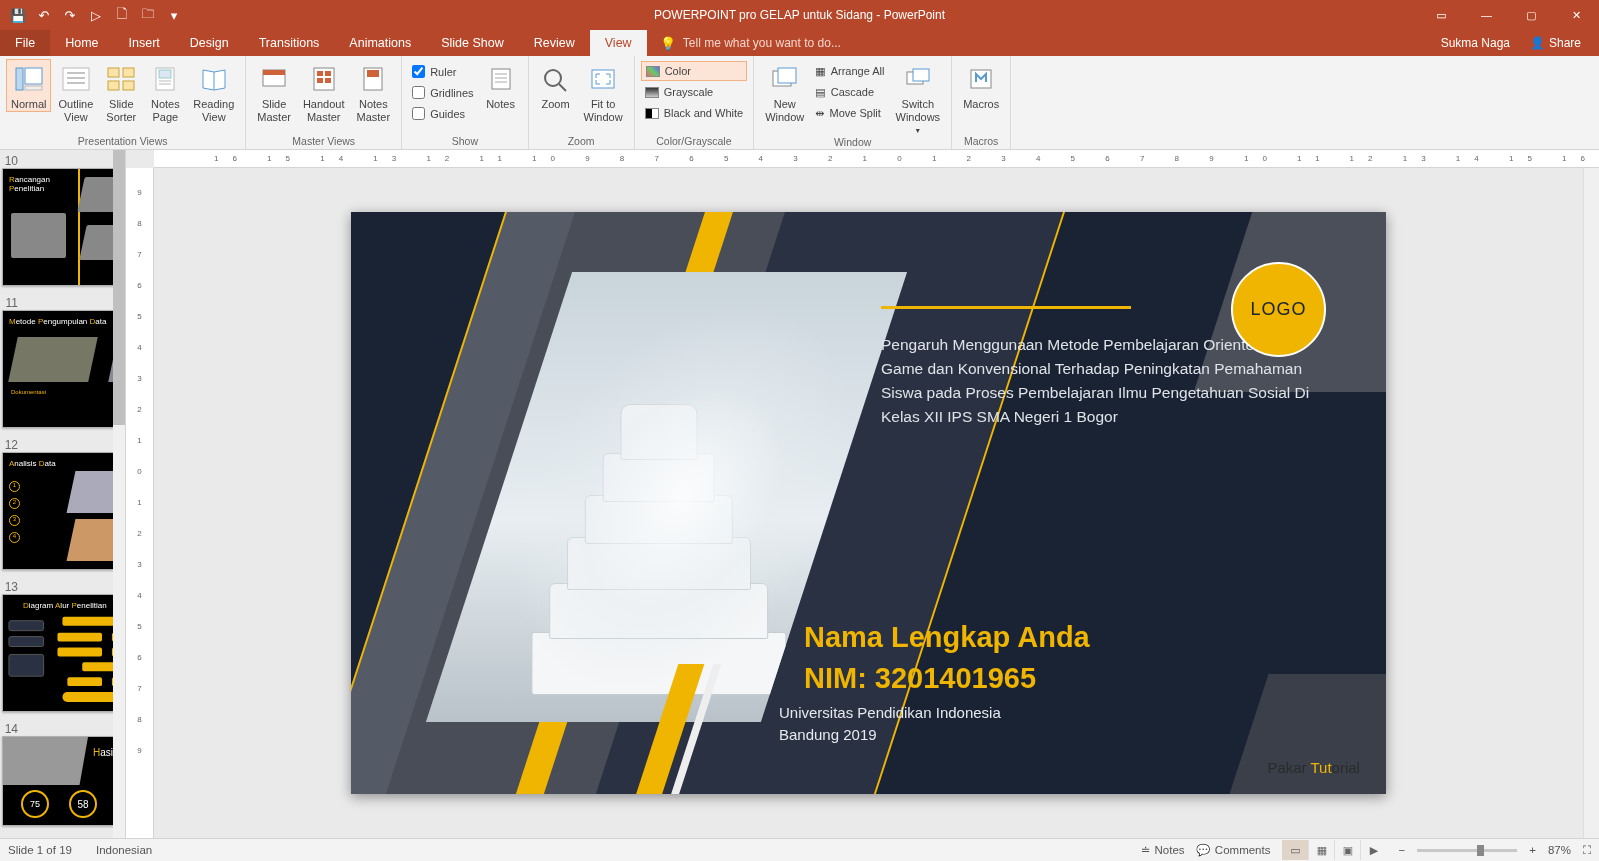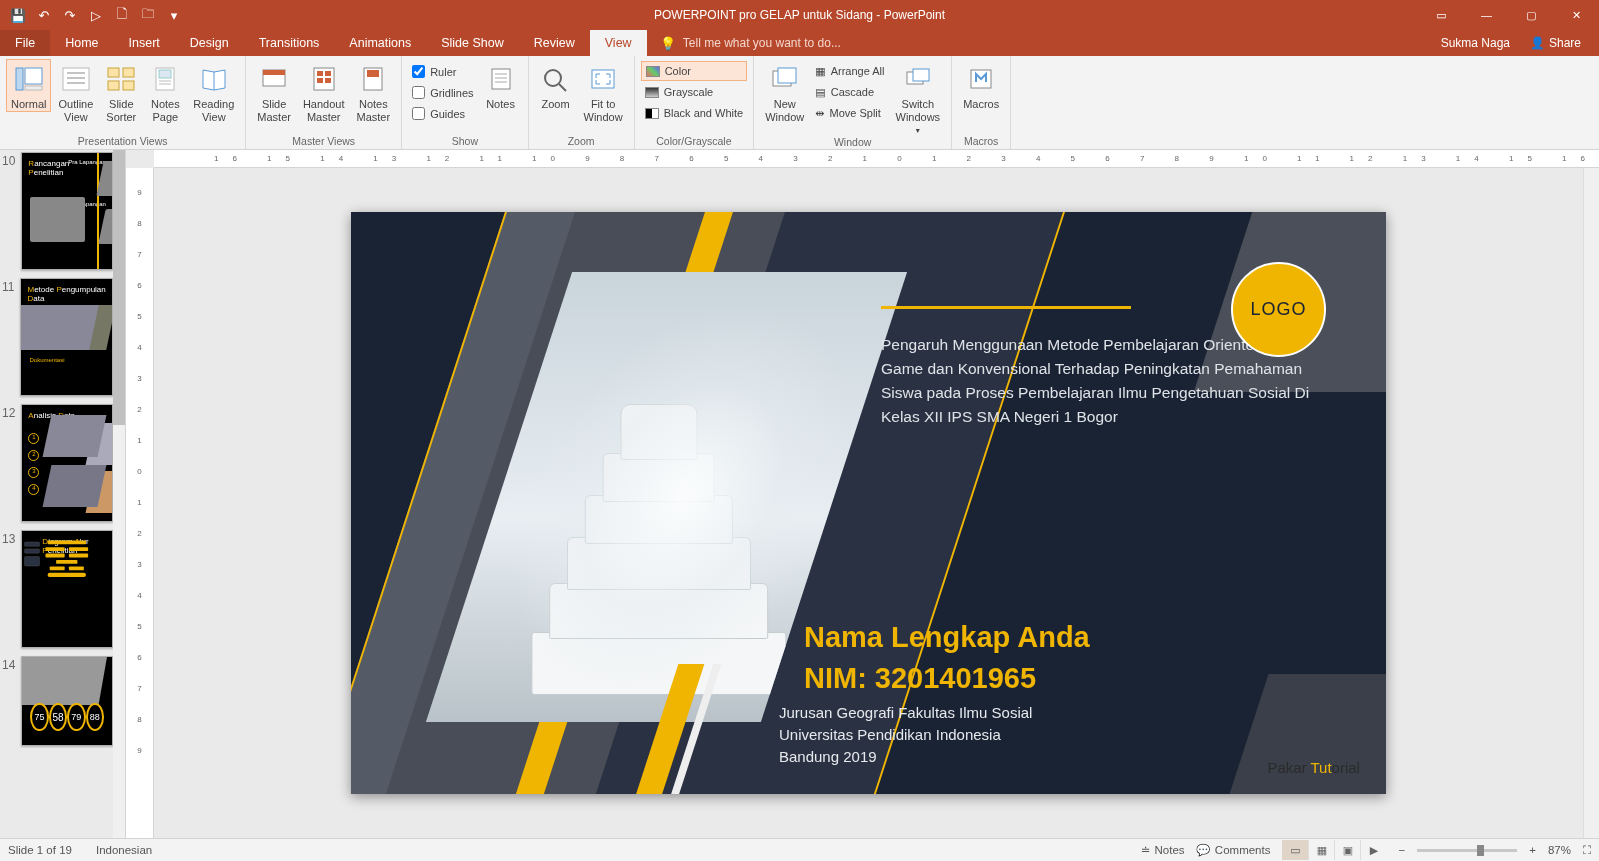--- a/index.html
+++ b/index.html
@@ -36,21 +36,21 @@
 .check-row input { width: 13px; height: 13px; }
 .small-row { display: flex; align-items: center; gap: 5px; color: #444; padding: 2px 4px; cursor: pointer; height: 20px; }
 .colorsw { width: 14px; height: 11px; border: 1px solid #888; }
 
 
 .workarea { display: flex; height: 688px; }
 
 
 .thumb-panel { width: 257px; background: #eaeaea; border-right: 1px solid #d4d4d4; overflow: hidden; position: relative; }
 .thumb-list { position: absolute; top: 0; left: 0; right: 12px; }
-.thumb-item { display: flex; padding: 2px 0 6px 2px; }
+.thumb-item { display: flex; padding: 2px 0 6px 2px; flex-direction: column; }
 .thumb-num { width: 22px; text-align: right; padding-right: 6px; color: #666; font-size: 12px; padding-top: 2px; }
 .thumb { width: 210px; height: 118px; background: #000000; border: 1px solid #b0b0b0; position: relative; overflow: hidden; box-shadow: 0 1px 2px rgba(0,0,0,0.25); }
 .thumb .stripe { position: absolute; background: #f0b500; }
 .thumb .ttitle { position: absolute; color: #fff; font-size: 8px; }
 .thumb .accent { color: #f0b500; }
 .thumb-scroll { position: absolute; right: 0; top: 0; width: 12px; height: 100%; background: #f0f0f0; }
 .thumb-scroll-thumb { position: absolute; top: 0; width: 100%; height: 40%; background: #c0c0c0; }
 
 
 .slide-area { flex: 1; background: #eaeaea; position: relative; display: flex; flex-direction: column; }
@@ -457,21 +457,21 @@
                 <rect x="6" y="60" width="35" height="22" rx="2"></rect>
               </g>
           </svg>
         </div>
       </div>
       <div class="thumb-item">
         <div class="thumb-num">14</div>
         <div class="thumb" style="height:90px">
           <div style="position:absolute;left:0;top:0;width:85px;height:48px;background:#999;transform:skewX(-10deg);transform-origin:top left;"></div>
           <div class="ttitle" style="left:90px;top:10px;font-size:10px;"><span class="accent">H</span>asil <span class="accent">P</span>enelitian</div>
-          <div style="position:absolute;left:0;bottom:0;width:100%;height:42px;display:flex;justify-content:space-around;align-items:flex-start;padding:0 8px 0px;">
+          <div style="position:absolute;left:0;bottom:0;width:100%;height:42px;display:flex;justify-content:space-around;align-items:center;padding:0 8px 0px;">
             <div style="width:28px;height:28px;border:2px solid #f0b500;border-radius:50%;color:#fff;font-size:9px;display:flex;align-items:center;justify-content:center;">75</div>
             <div style="width:28px;height:28px;border:2px solid #f0b500;border-radius:50%;color:#fff;font-size:10px;display:flex;align-items:center;justify-content:center;">58</div>
             <div style="width:28px;height:28px;border:2px solid #f0b500;border-radius:50%;color:#fff;font-size:9px;display:flex;align-items:center;justify-content:center;">79</div>
             <div style="width:28px;height:28px;border:2px solid #f0b500;border-radius:50%;color:#fff;font-size:9px;display:flex;align-items:center;justify-content:center;">88</div>
           </div>
         </div>
       </div>
     </div>
     <div class="thumb-scroll">
         <div class="thumb-scroll-thumb"></div>
@@ -526,21 +526,20 @@
 
           <div class="slide-right">
             <div class="sk-underline"></div>
             <div class="sk-desc">Pengaruh Menggunaan Metode Pembelajaran Orienteering Game dan Konvensional Terhadap Peningkatan Pemahaman Siswa pada Proses Pembelajaran Ilmu Pengetahuan Sosial Di Kelas XII IPS SMA Negeri 1 Bogor</div>
           </div>
           <div class="sk-name">
             <div>Nama Lengkap Anda</div>
             <div>NIM: 3201401965</div>
           </div>
           <div class="sk-dept">
-            <div>Jurusan Geografi  Fakultas Ilmu Sosial</div>
             <div>Universitas Pendidikan Indonesia</div>
             <div>Bandung 2019</div>
           </div>
           <div class="sk-logo">LOGO</div>
           <div class="sk-watermark"><span>Pakar </span><span class="ylw">Tut</span><span>orial</span></div>
         </div>
       </div>
       <div class="v-scroll"></div>
     </div>
   </div>

